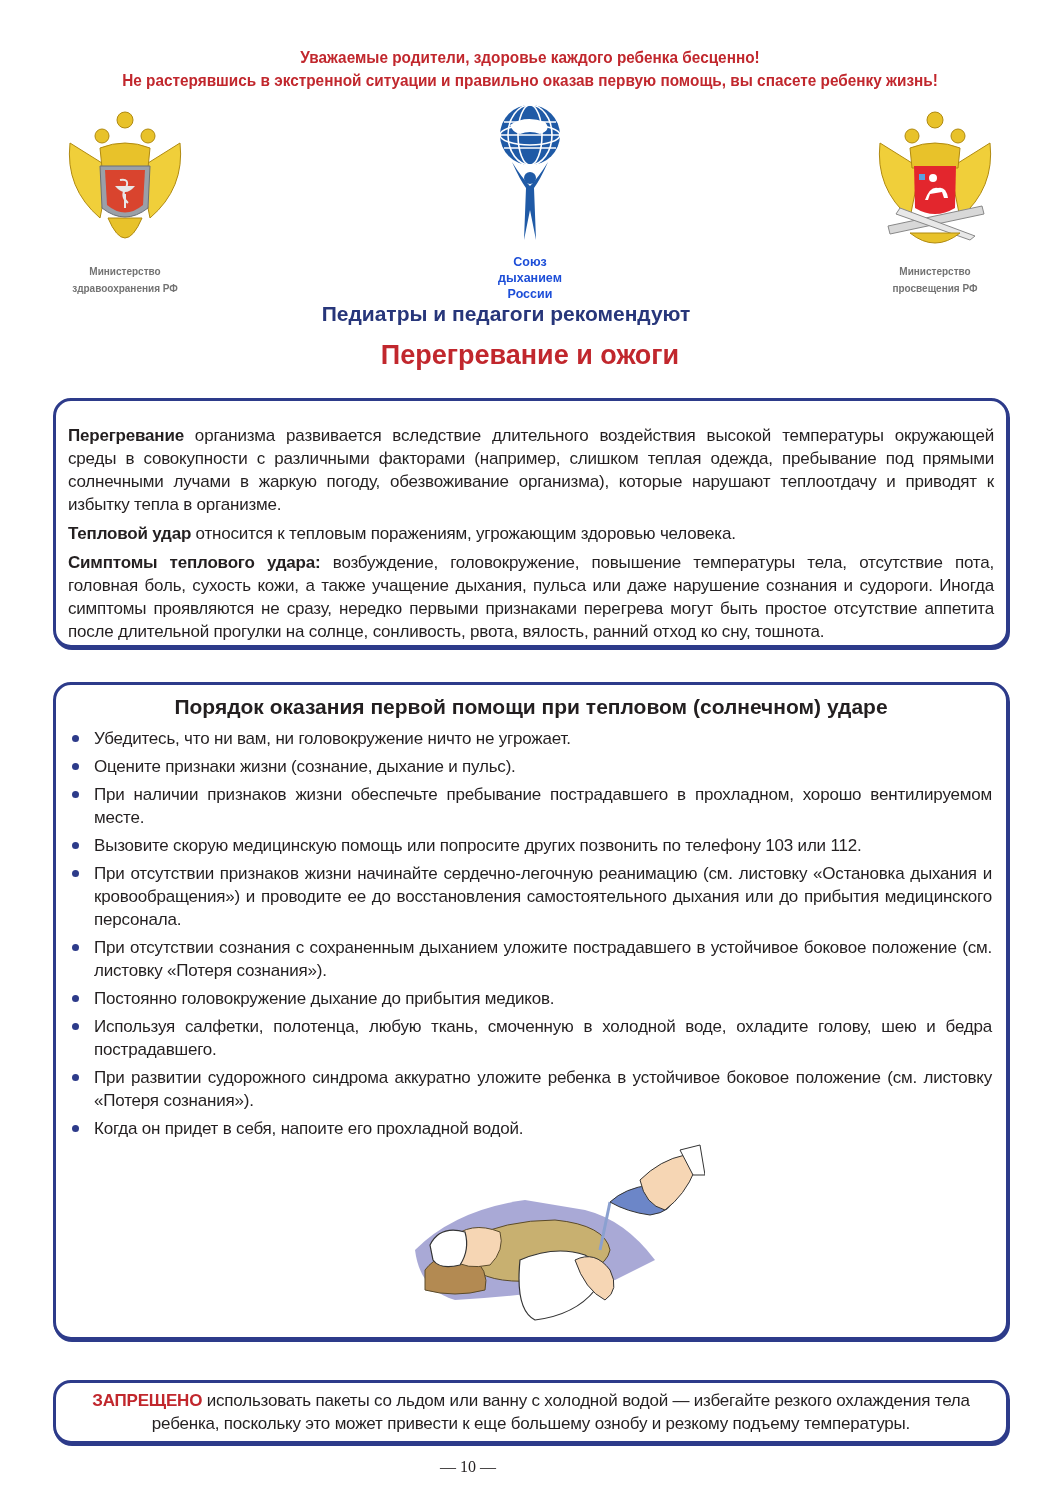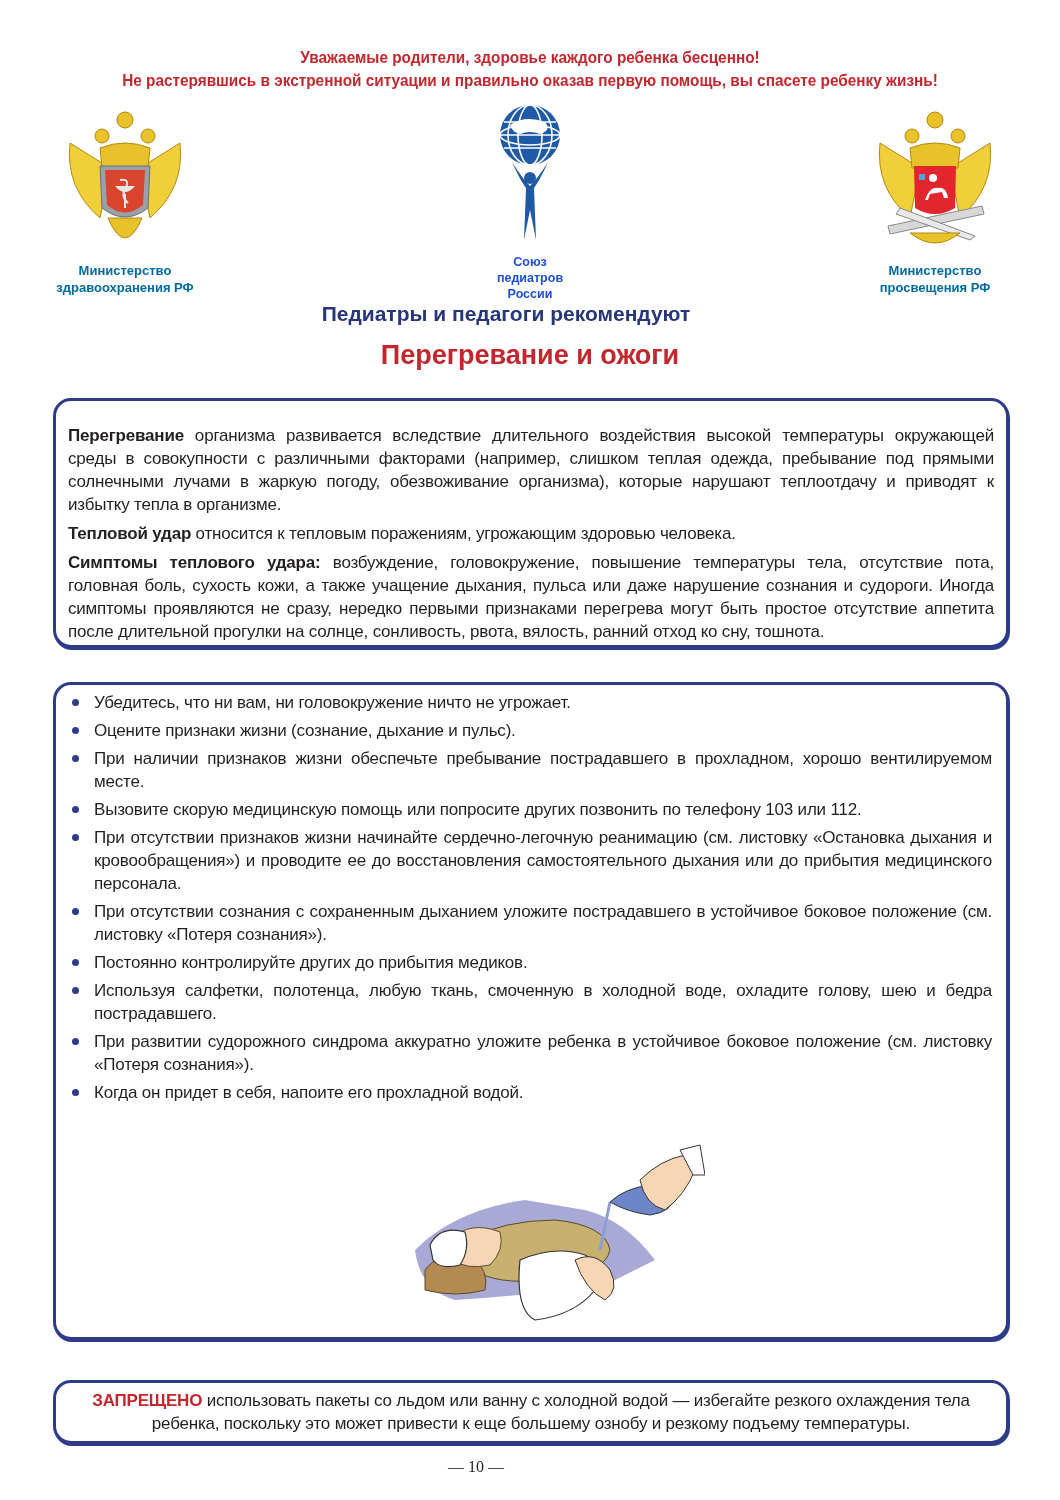--- a/index.html
+++ b/index.html
@@ -2,21 +2,21 @@
 <html><head>
 <meta charset="utf-8">
 <style>
   html, body { margin: 0; padding: 0; background: #ffffff; }
   body { width: 1060px; height: 1500px; position: relative; overflow: hidden;
          font-family: "Liberation Sans", sans-serif; color: #231f20; }
   .abs { position: absolute; }
   .header-lines { left: 0; top: 46px; width: 1060px; text-align: center;
     color: #c1272d; font-weight: bold; font-size: 16.5px; line-height: 23px;
     transform: scaleX(0.93); transform-origin: center; }
-  .logo-block { text-align: center; font-weight: bold; font-size: 13px; line-height: 17px; color: #0369a1; }
+  .logo-block { text-align: center; font-weight: bold; font-size: 10px; line-height: 17px; color: #737373; }
   .logo-left { left: 40px; top: 108px; width: 170px; }
   .logo-right { left: 850px; top: 108px; width: 170px; }
   .logo-center { left: 470px; top: 100px; width: 120px; color: #1d4ed8; font-size: 12.5px; line-height: 16px; }
   .subtitle { left: 0; top: 302px; width: 1012px; text-align: center; color: #27367a;
     font-weight: bold; font-size: 21px; }
   .title { left: 0; top: 340px; width: 1060px; text-align: center; color: #c1272d;
     font-weight: bold; font-size: 27px; }
   .box { border: 3px solid #2d3b8a; border-radius: 18px; background: #fff;
     box-shadow: 1px 2px 0 #2d3b8a; box-sizing: border-box; }
   .box1 { left: 53px; top: 398px; width: 956px; height: 250px; padding: 23px 12px 0 12px; }
@@ -27,21 +27,21 @@
   .box2 h2 { margin: 4px 0 8px 0; text-align: center; font-size: 21px; font-weight: bold; color: #231f20; }
   .steps { list-style: none; margin: 0; padding: 0; }
   .steps li { position: relative; padding-left: 24px; font-size: 17px; line-height: 23px;
     margin-bottom: 5px; letter-spacing: -0.2px; text-align: justify; }
   .steps li .dot { position: absolute; left: 2px; top: 8px; width: 7px; height: 7px;
     border-radius: 50%; background: #2d3b8a; }
   .illus { left: 395px; top: 1140px; width: 310px; height: 190px; }
   .box3 { left: 53px; top: 1380px; width: 956px; height: 64px; padding: 6px 12px 0 12px; }
   .warn { font-size: 17px; line-height: 23px; letter-spacing: -0.2px; text-align: center; }
   .warn .kw { color: #c1272d; font-weight: bold; }
-  .pagenum { left: 12px; top: 1458px; width: 928px; text-align: center;
+  .pagenum { left: 4px; top: 1458px; width: 928px; text-align: center;
     font-family: "Liberation Serif", serif; font-size: 16px; color: #231f20; }
 </style>
 </head>
 <body>
 
 <div class="abs header-lines">
   <div>Уважаемые родители, здоровье каждого ребенка бесценно!</div>
   <div>Не растерявшись в экстренной ситуации и правильно оказав первую помощь, вы спасете ребенку жизнь!</div>
 </div>
 
@@ -79,21 +79,21 @@
       <line x1="10" y1="35" x2="70" y2="35"></line>
       <line x1="14" y1="22" x2="66" y2="22"></line>
       <line x1="14" y1="48" x2="66" y2="48"></line>
     </g>
     <path d="M20 25 Q35 15 55 22 Q62 30 50 34 Q40 30 30 34 Q22 32 20 25 Z" fill="#ffffff"></path>
 
     <circle cx="40" cy="78" r="6" fill="#1f5aa6"></circle>
     <path d="M22 62 Q30 80 36 88 L34 140 L40 110 L46 140 L44 88 Q50 80 58 62 Q48 78 40 86 Q32 78 22 62 Z" fill="#1f5aa6"></path>
   </svg>
   <div>Союз</div>
-  <div>педиатров</div>
+  <div>дыханием</div>
   <div>России</div>
 </div>
 
 <div class="abs logo-block logo-right">
   <svg width="130" height="150" viewBox="0 0 130 150">
     <circle cx="65" cy="12" r="8" fill="#e8c22a" stroke="#b08a10"></circle>
     <circle cx="42" cy="28" r="7" fill="#e8c22a" stroke="#b08a10"></circle>
     <circle cx="88" cy="28" r="7" fill="#e8c22a" stroke="#b08a10"></circle>
     <path d="M10 35 Q5 80 40 110 L50 60 Z" fill="#f0cf3a" stroke="#b08a10"></path>
     <path d="M120 35 Q125 80 90 110 L80 60 Z" fill="#f0cf3a" stroke="#b08a10"></path>
@@ -116,28 +116,29 @@
 <div class="abs subtitle">Педиатры и педагоги рекомендуют</div>
 <div class="abs title">Перегревание и ожоги</div>
 
 <div class="abs box box1">
   <p class="para"><b>Перегревание</b><span> организма развивается вследствие длительного воздействия высокой температуры окружающей среды в совокупности с различными факторами (например, слишком теплая одежда, пребывание под прямыми солнечными лучами в жаркую погоду, обезвоживание организма), которые нарушают теплоотдачу и приводят к избытку тепла в организме.</span></p>
   <p class="para"><b>Тепловой удар</b><span> относится к тепловым поражениям, угрожающим здоровью человека.</span></p>
   <p class="para"><b>Симптомы теплового удара:</b><span> возбуждение, головокружение, повышение температуры тела, отсутствие пота, головная боль, сухость кожи, а также учащение дыхания, пульса или даже нарушение сознания и судороги. Иногда симптомы проявляются не сразу, нередко первыми признаками перегрева могут быть простое отсутствие аппетита после длительной прогулки на солнце, сонливость, рвота, вялость, ранний отход ко сну, тошнота.</span></p>
 </div>
 
 <div class="abs box box2">
+  <h2>Порядок оказания первой помощи при тепловом (солнечном) ударе</h2>
   <ul class="steps">
     <li><span class="dot"></span><span>Убедитесь, что ни вам, ни головокружение ничто не угрожает.</span></li>
     <li><span class="dot"></span><span>Оцените признаки жизни (сознание, дыхание и пульс).</span></li>
     <li><span class="dot"></span><span>При наличии признаков жизни обеспечьте пребывание пострадавшего в прохладном, хорошо вентилируемом месте.</span></li>
     <li><span class="dot"></span><span>Вызовите скорую медицинскую помощь или попросите других позвонить по телефону 103 или 112.</span></li>
     <li><span class="dot"></span><span>При отсутствии признаков жизни начинайте сердечно-легочную реанимацию (см. листовку «Остановка дыхания и кровообращения») и проводите ее до восстановления самостоятельного дыхания или до прибытия медицинского персонала.</span></li>
     <li><span class="dot"></span><span>При отсутствии сознания с сохраненным дыханием уложите пострадавшего в устойчивое боковое положение (см. листовку «Потеря сознания»).</span></li>
-    <li><span class="dot"></span><span>Постоянно контролируйте других до прибытия медиков.</span></li>
+    <li><span class="dot"></span><span>Постоянно головокружение дыхание до прибытия медиков.</span></li>
     <li><span class="dot"></span><span>Используя салфетки, полотенца, любую ткань, смоченную в холодной воде, охладите голову, шею и бедра пострадавшего.</span></li>
     <li><span class="dot"></span><span>При развитии судорожного синдрома аккуратно уложите ребенка в устойчивое боковое положение (см. листовку «Потеря сознания»).</span></li>
     <li><span class="dot"></span><span>Когда он придет в себя, напоите его прохладной водой.</span></li>
   </ul>
 </div>
 
 <div class="abs illus">
   <svg width="310" height="190" viewBox="0 0 310 190">
 
     <path d="M20 110 Q60 70 130 60 L190 70 Q230 80 260 120 L220 140 Q150 155 60 160 Q25 150 20 110 Z" fill="#a9a9d6"></path>

